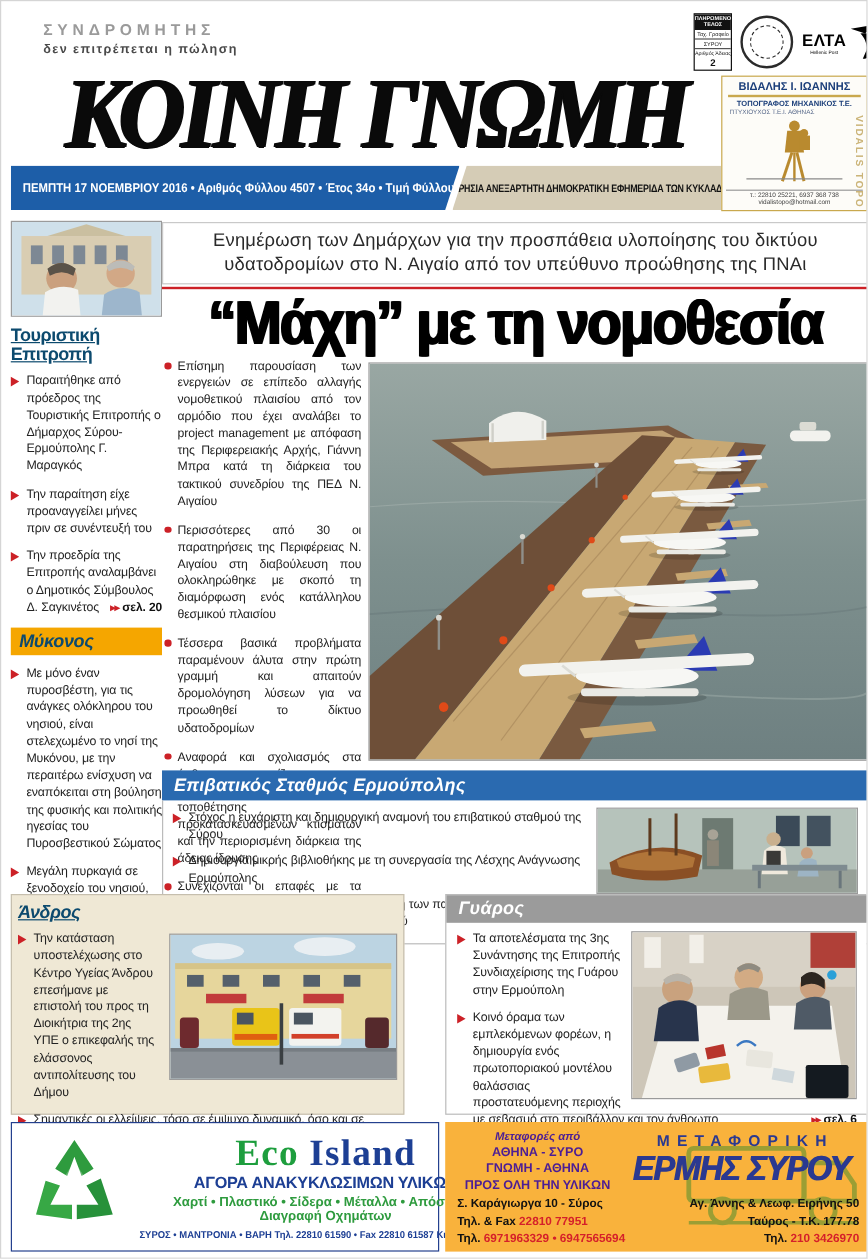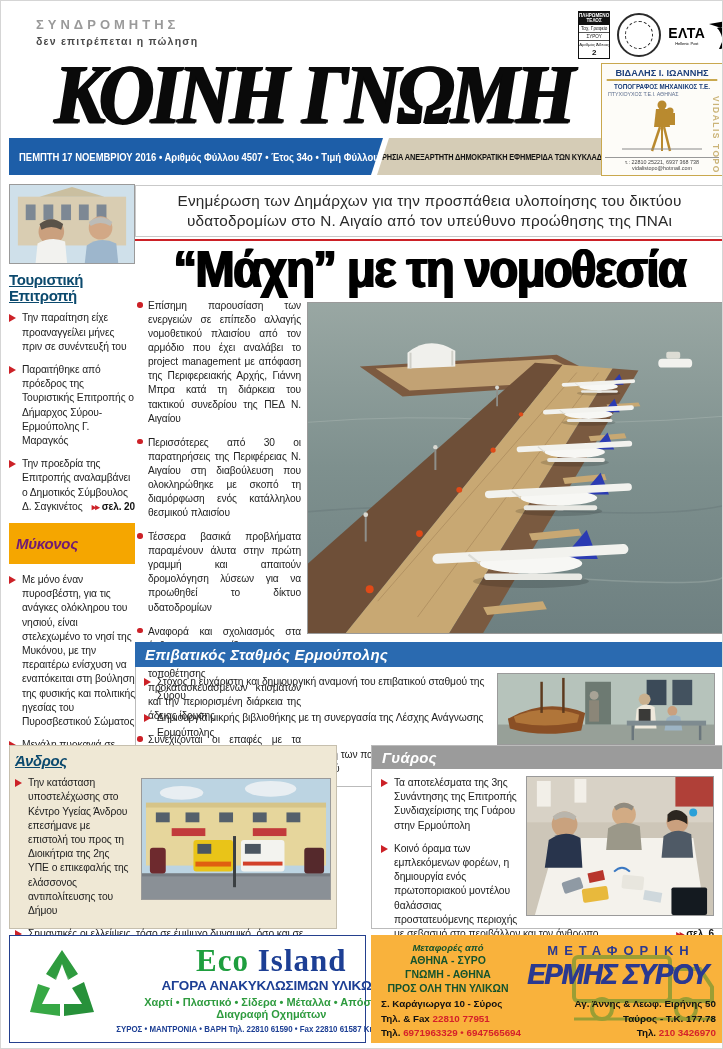--- a/index.html
+++ b/index.html
@@ -53,21 +53,21 @@
   .dot{position:absolute;left:0;top:3px;width:5.5px;height:5.5px;background:#cc2127;border-radius:50%;}
   .ref{font-weight:bold;font-size:10px;color:#111;white-space:nowrap;}
   .ref::before{content:"\25B8\25B8";color:#cc2127;margin-right:3px;font-size:9px;letter-spacing:-1px;}
   .ref-r{float:right;}
   .sec-title{font-size:15px;font-weight:bold;letter-spacing:-0.4px;line-height:1.08;color:#0c4a6e;margin:8px 0 7px;text-decoration:underline;}
 
   
   .leftcol{position:absolute;left:8px;top:183px;width:126px;}
   .photo{display:block;border:1px solid #9a9a9a;box-sizing:border-box;}
   .lc-photo{width:126px;height:80px;}
-  .band{background:#f5a600;color:#701a75;font-size:15px;font-weight:bold;font-style:italic;padding:12px 7px;margin:4px 0 9px;letter-spacing:-0.3px;}
+  .band{background:#f5a600;color:#0c4a6e;font-size:15px;font-weight:bold;font-style:italic;padding:3px 7px;margin:4px 0 9px;letter-spacing:-0.3px;}
 
   
   .deck{position:absolute;left:134px;top:184px;width:589px;height:52px;border:1px solid #c9c9c9;box-sizing:border-box;
         display:flex;align-items:center;justify-content:center;text-align:center;font-size:15.3px;color:#2a2a2a;line-height:1.32;letter-spacing:0.2px;padding:0 6px;}
   .redrule{position:absolute;left:134px;top:238px;width:589px;height:2px;background:#cc2127;}
   .headline{position:absolute;left:134px;top:242px;width:589px;text-align:center;font-size:47px;font-weight:bold;
         letter-spacing:-1.5px;line-height:1;color:#000;transform:scaleY(1.1);transform-origin:top;
         text-shadow:1px 0 currentColor,-1px 0 currentColor;white-space:nowrap;}
   .leadlist{position:absolute;left:136px;top:298px;width:164px;}
   .leadlist .it{padding-left:11px;font-size:10.2px;text-align:justify;margin-bottom:10px;}
@@ -98,21 +98,21 @@
   .eco-txt{flex:1;text-align:center;}
   .eco-t1{font-family:"Liberation Serif",serif;font-weight:bold;font-size:31px;letter-spacing:1px;line-height:1;}
   .eco-green{color:#1e9e3e;} .eco-blue{color:#1d3f94;}
   .eco-t2{color:#1d3f94;font-weight:bold;font-size:13.5px;margin-top:2px;letter-spacing:-0.2px;}
   .eco-t3{color:#2e9b3e;font-weight:bold;font-size:11px;margin-top:3px;}
   .eco-t4{color:#2e9b3e;font-weight:bold;font-size:11px;}
   .eco-t5{color:#1d3f94;font-weight:bold;font-size:8.3px;margin-top:4px;white-space:nowrap;transform:scaleX(.95);}
 
   .hermes{position:absolute;left:370px;top:934px;width:353px;height:108px;background:#f9b23c;box-sizing:border-box;overflow:hidden;}
   .hm-truck{position:absolute;right:0px;top:4px;width:170px;height:100px;opacity:0.55;}
-  .hm-left{position:absolute;left:8px;top:7px;width:138px;text-align:center;color:#14532d;font-weight:bold;line-height:1.3;}
+  .hm-left{position:absolute;left:8px;top:7px;width:138px;text-align:center;color:#4c1d95;font-weight:bold;line-height:1.3;}
   .hm-l1{font-size:9.5px;font-style:italic;}
   .hm-l2,.hm-l3{font-size:10.5px;}
   .hm-l4{font-size:10.5px;}
   .hm-top{position:absolute;left:150px;top:8px;width:200px;text-align:center;color:#2b3990;font-weight:bold;font-size:13px;letter-spacing:6px;white-space:nowrap;}
   .hm-main{position:absolute;left:140px;top:23px;width:213px;text-align:center;color:#2b3990;font-weight:bold;font-style:italic;
            font-size:29px;letter-spacing:-1px;white-space:nowrap;text-shadow:1px 0 currentColor;transform:scaleX(.93);transform-origin:center;}
   .hm-bl{position:absolute;left:10px;top:62px;font-size:9.8px;font-weight:bold;color:#111;line-height:1.5;}
   .hm-br{position:absolute;right:8px;top:62px;text-align:right;font-size:9.8px;font-weight:bold;color:#111;line-height:1.5;}
   .rednum{color:#d5202a;}
 
@@ -198,25 +198,25 @@
       <path d="M30,40 Q42,30 54,40 L52,46 Q42,40 32,46 Z" fill="#5a5248"></path>
       <circle cx="92" cy="44" r="12" fill="#d2a886"></circle>
         <path d="M76,80 L110,80 L108,60 Q92,52 78,62 Z" fill="#9db6cc"></path>
       <path d="M80,38 Q92,28 104,38 L102,42 Q92,36 82,42 Z" fill="#bcbcb8"></path>
     </svg>
 
     <div class="sec-title">Τουριστική Επιτροπή</div>
 
     <div class="it">
       <span class="tri"></span>
+      <span>Παραιτήθηκε από πρόεδρος της Τουριστικής Επιτροπής ο Δήμαρχος Σύρου-Ερμούπολης Γ. Μαραγκός</span>
+    </div>
+    <div class="it">
+      <span class="tri"></span>
       <span>Την παραίτηση είχε προαναγγείλει μήνες πριν σε συνέντευξή του</span>
-    </div>
-    <div class="it">
-      <span class="tri"></span>
-      <span>Παραιτήθηκε από πρόεδρος της Τουριστικής Επιτροπής ο Δήμαρχος Σύρου-Ερμούπολης Γ. Μαραγκός</span>
     </div>
     <div class="it">
       <span class="tri"></span>
       <span>Την προεδρία της Επιτροπής αναλαμβάνει ο Δημοτικός Σύμβουλος Δ. Σαγκινέτος</span>
       <span class="ref ref-r">σελ. 20</span>
     </div>
 
     <div class="band">Μύκονος</div>
 
     <div class="it">

